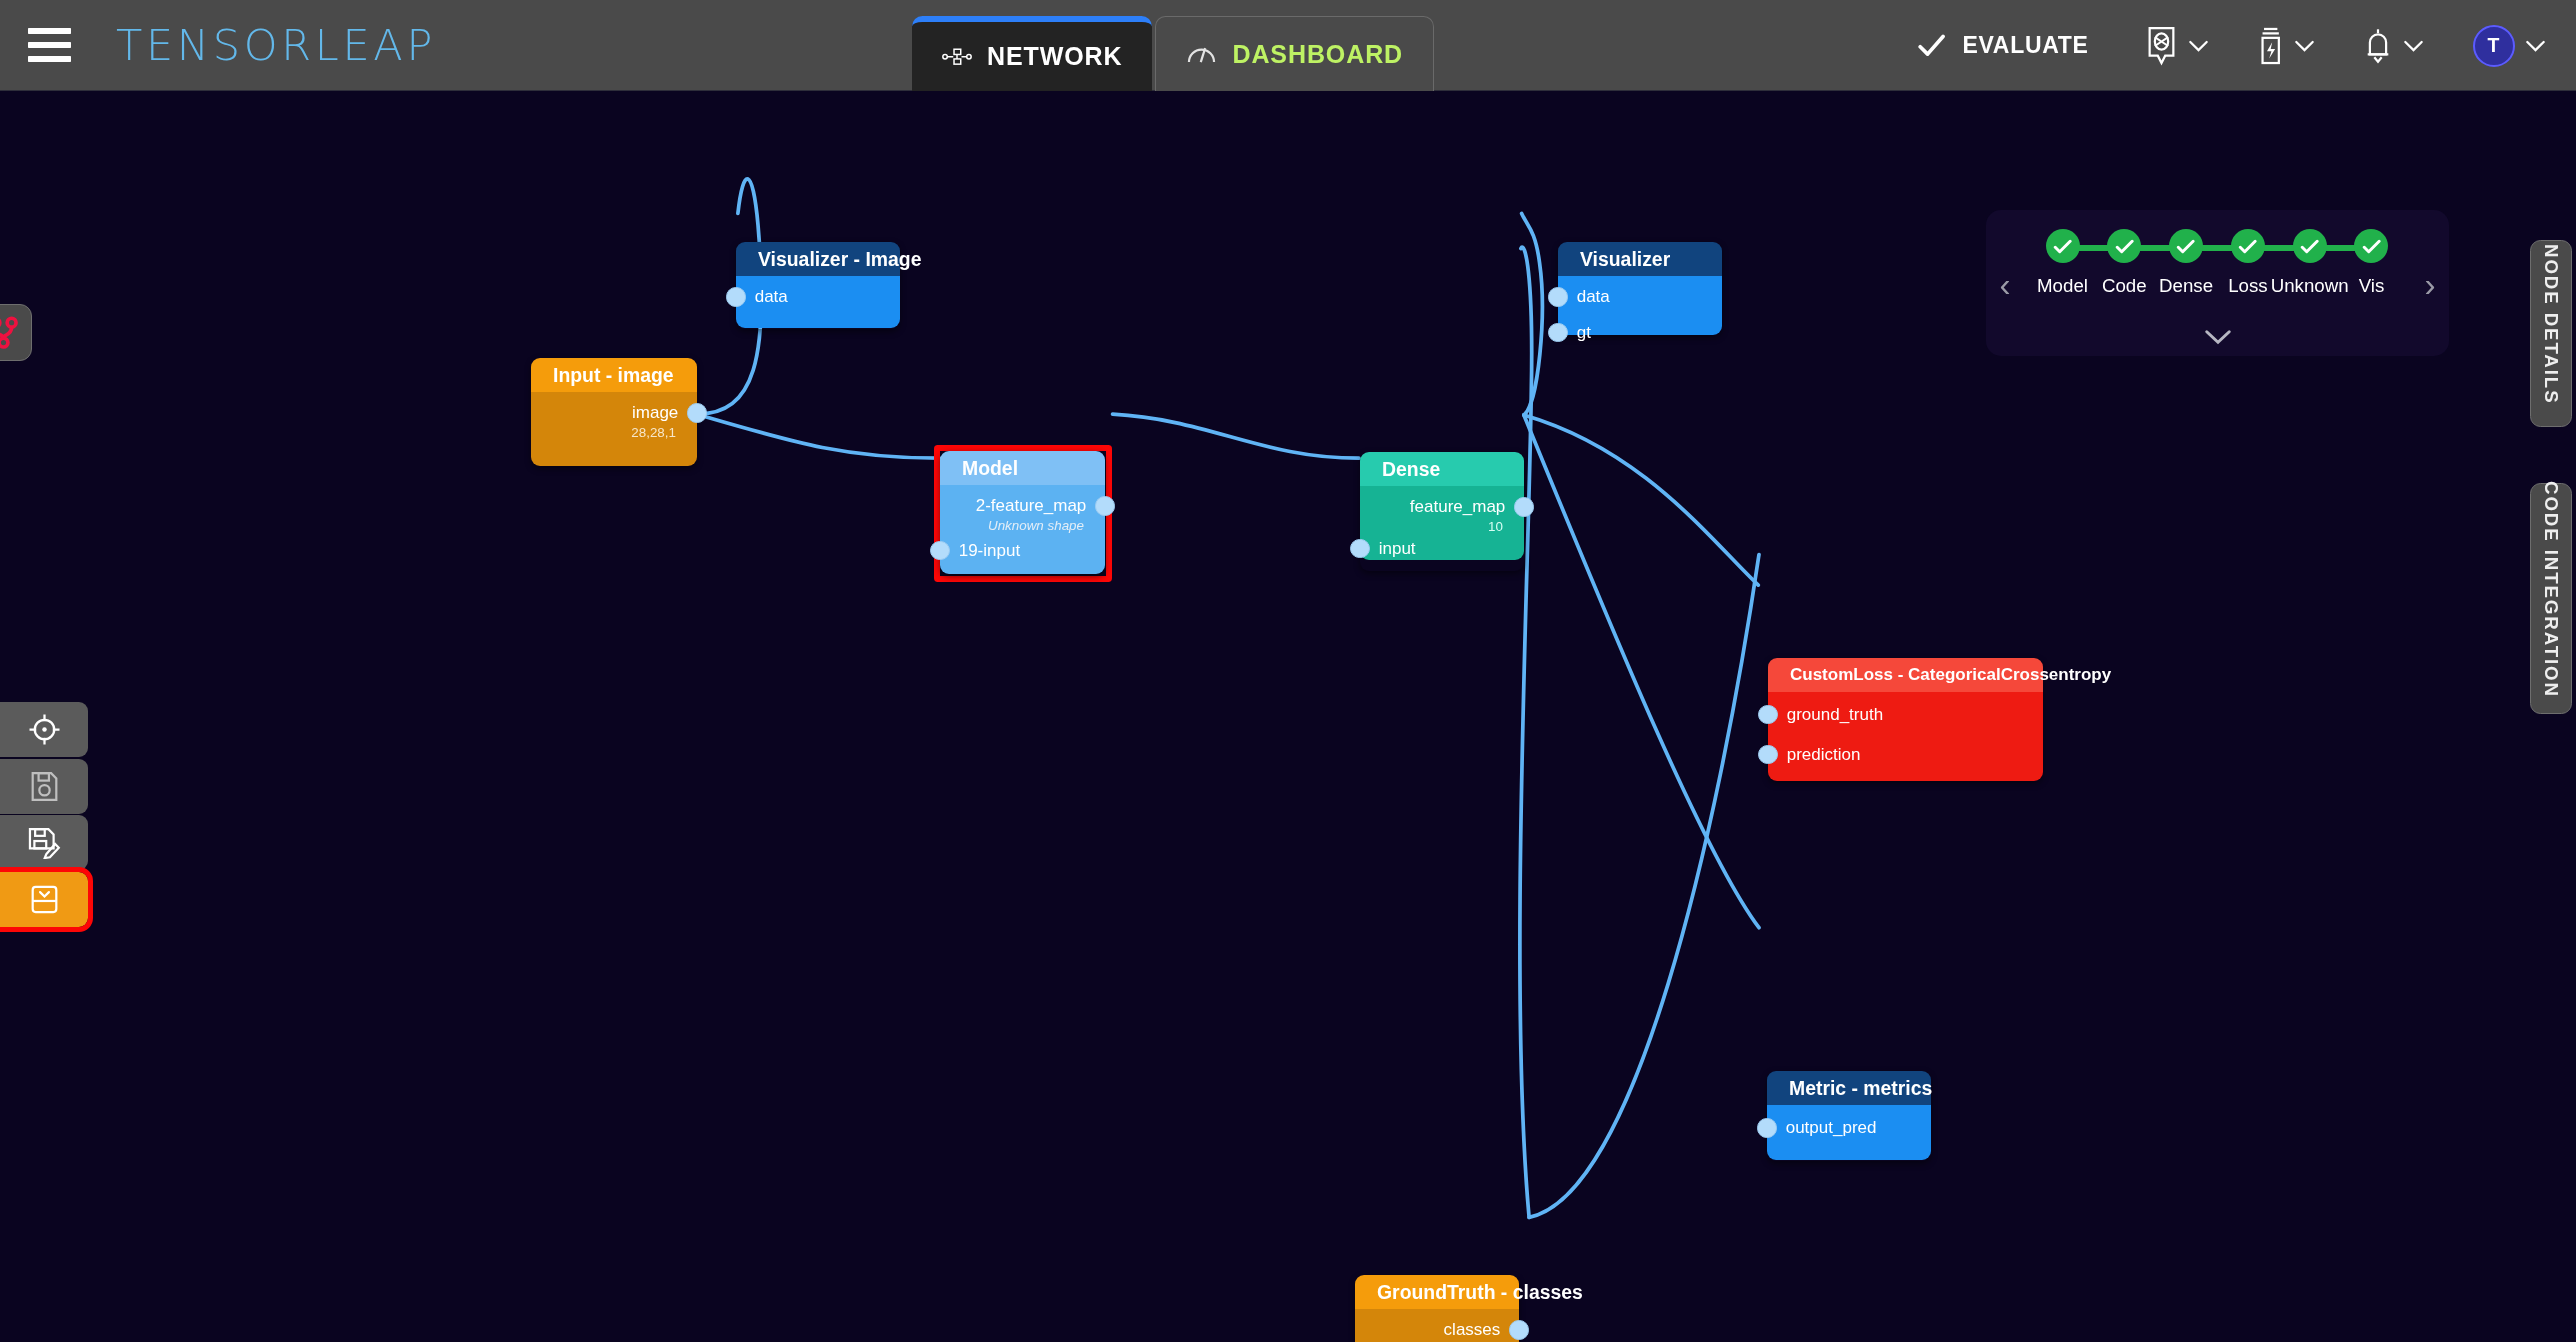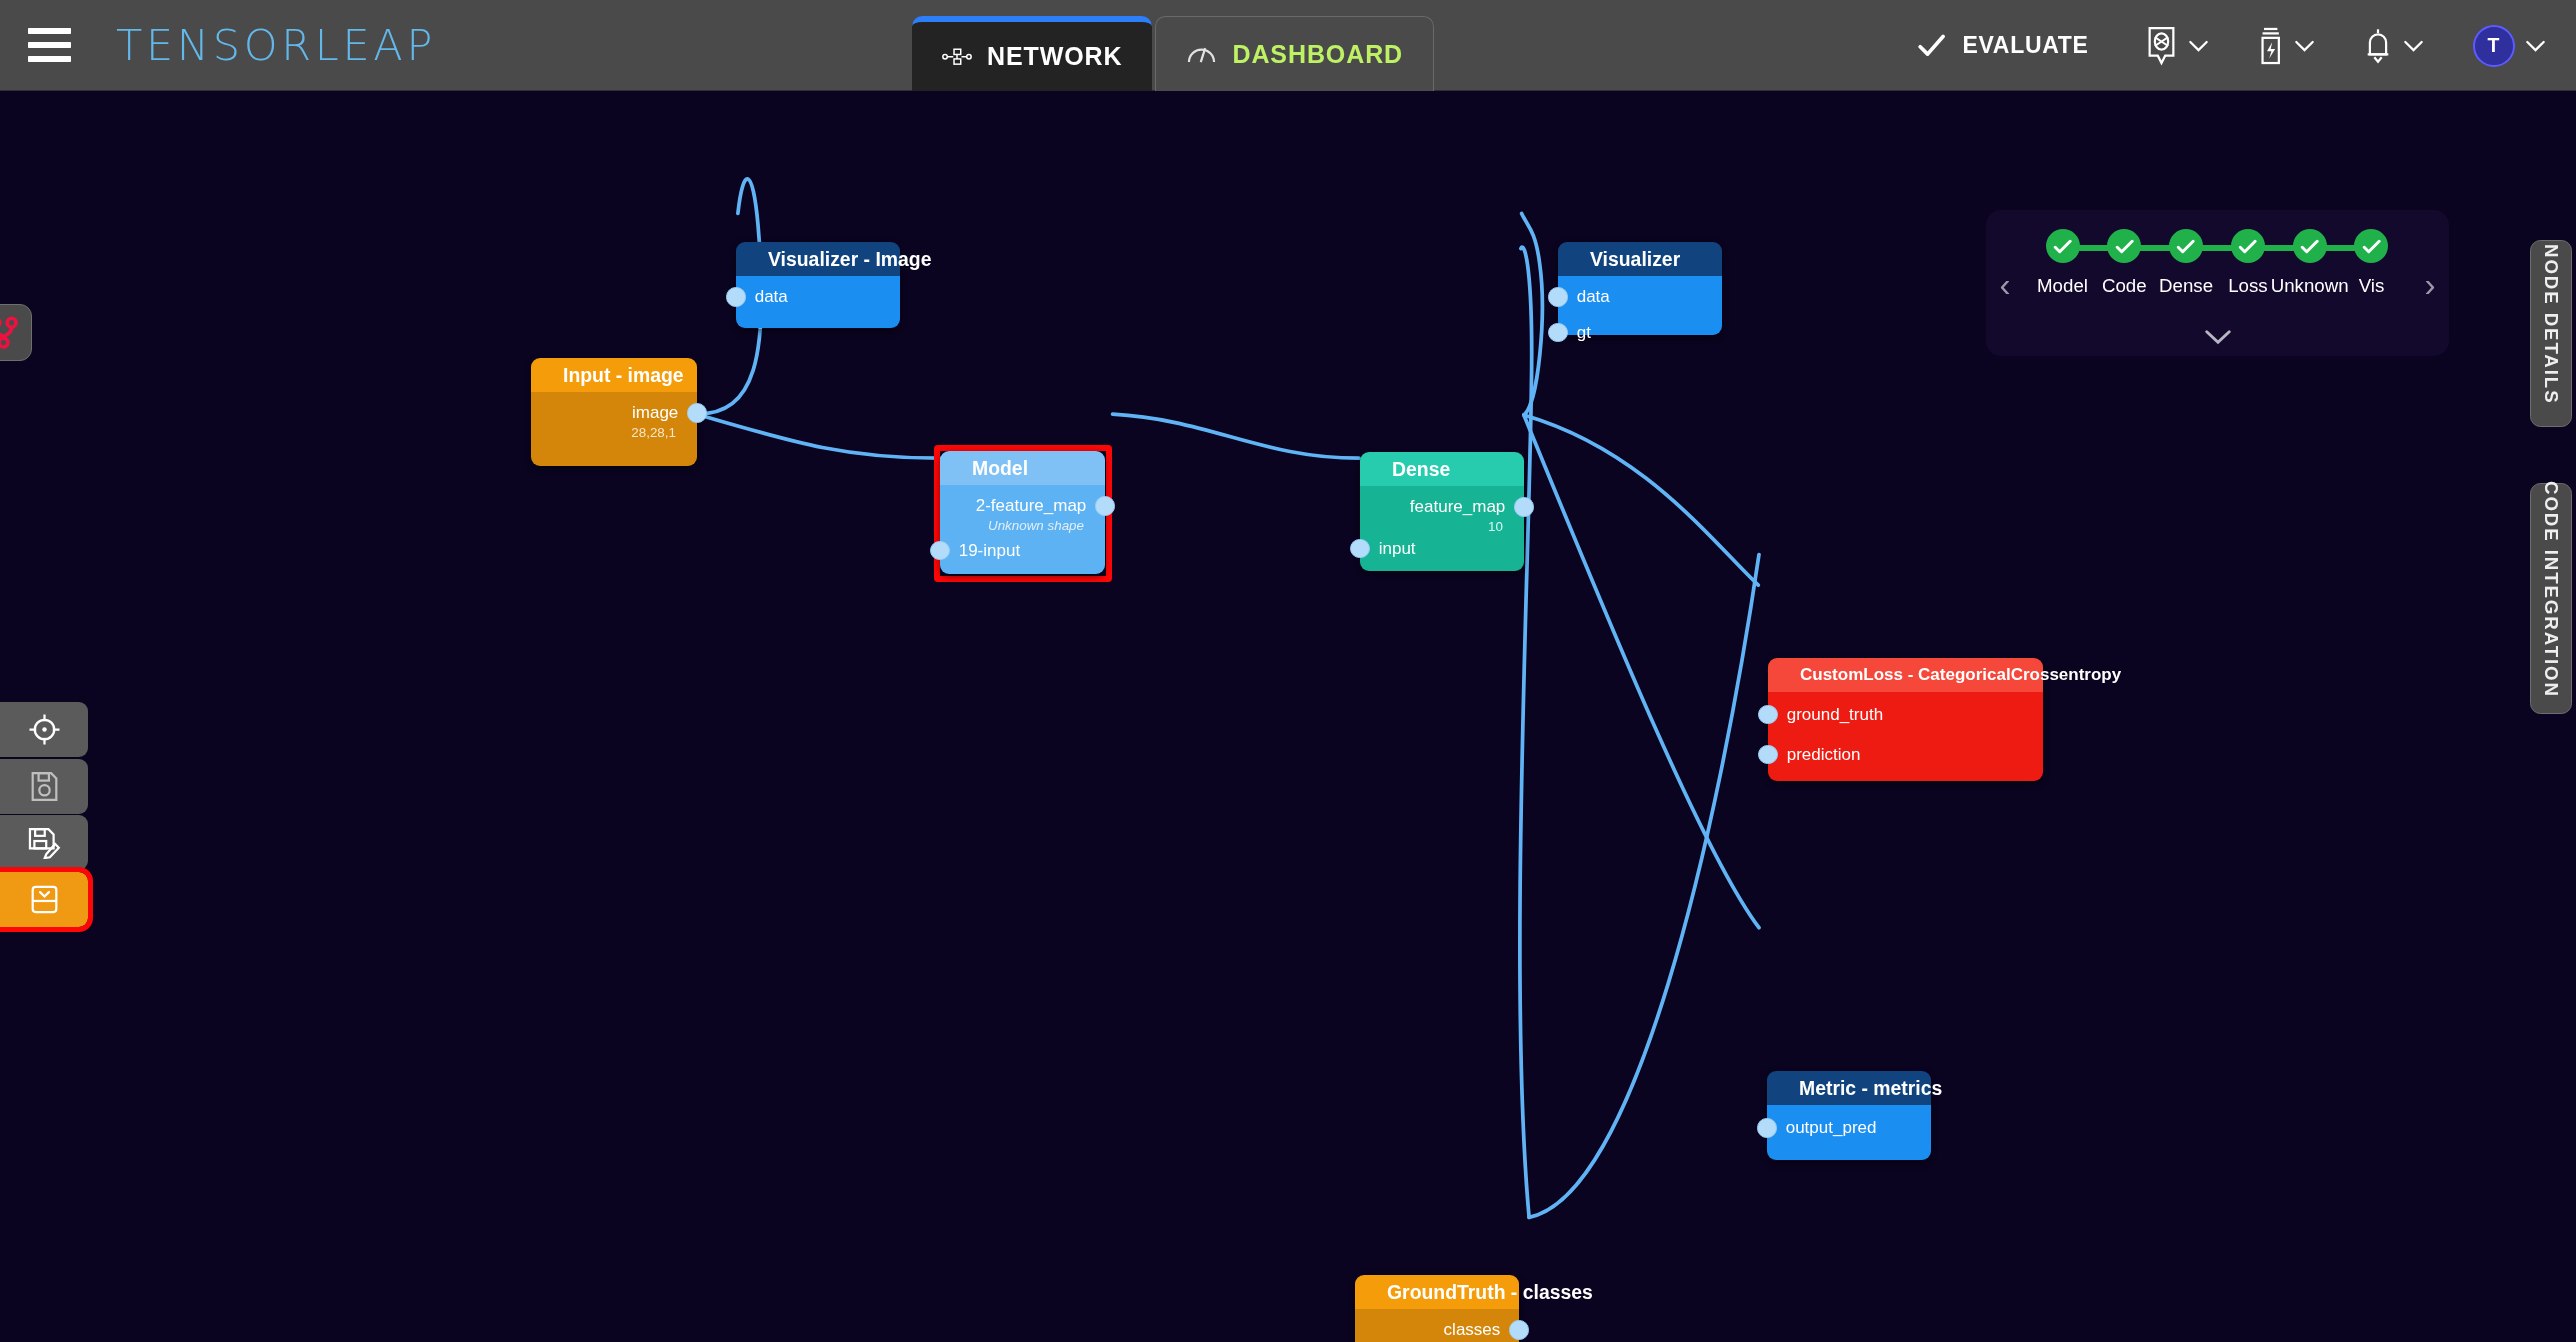--- a/index.html
+++ b/index.html
@@ -51,21 +51,21 @@
     display: flex; align-items: center; justify-content: center;
   }
 
   
   .canvas { position: absolute; left: 0; top: 91px; width: 2576px; height: 1251px; background: #0a0420; overflow: hidden; }
   #edges { position: absolute; left: 0; top: 0; width: 2576px; height: 1251px; }
 
   
   .node { position: absolute; border-radius: 9px; overflow: visible; box-shadow: 0 2.2px 6px rgba(0,0,0,.45); }
   .node .hdr {
-    height: 34px; display: flex; align-items: center; padding: 0 32px;
+    height: 34px; display: flex; align-items: center; padding: 0 22px;
     color: #fff; font-size: 19.4px; font-weight: bold; white-space: nowrap;
     border-radius: 9px 9px 0 0;
   }
   .node .body { position: relative; border-radius: 0 0 9px 9px; }
   .port-row { position: absolute; display: flex; align-items: center; height: 21px; }
   .port-row .lbl { color: #fff; font-size: 17px; white-space: nowrap; }
   .shape-i { font-style: italic; color: #e3eef7; font-size: 13.4px; }
   .dot {
     width: 19.4px; height: 19.4px; border-radius: 50%;
     background: #b3dcfb; border: 0.7px solid #9ecdf2; flex: none;
@@ -271,21 +271,21 @@
           <div class="port-row" style="left:-9.7px; top:55px;">
             <div class="dot"></div>
             <span class="lbl" style="margin-left:9px;">19-input</span>
           </div>
         </div>
       </div>
     </div>
 
     <div class="node n-dense" style="left:1360px; top:361px; width:164px; height:119px;">
       <div class="hdr">Dense</div>
-      <div class="body" style="height:85px;">
+      <div class="body" style="height:74px;">
         <div class="port-row" style="right:-9.7px; top:10.5px;">
           <span class="lbl" style="margin-right:9px;">feature_map</span>
           <div class="dot"></div>
         </div>
         <div style="position:absolute; right:21px; top:33px; color:#d6fff4; font-size:13.4px;">10</div>
         <div class="port-row" style="left:-9.7px; top:52px;">
           <div class="dot"></div>
           <span class="lbl" style="margin-left:9px;">input</span>
         </div>
       </div>

